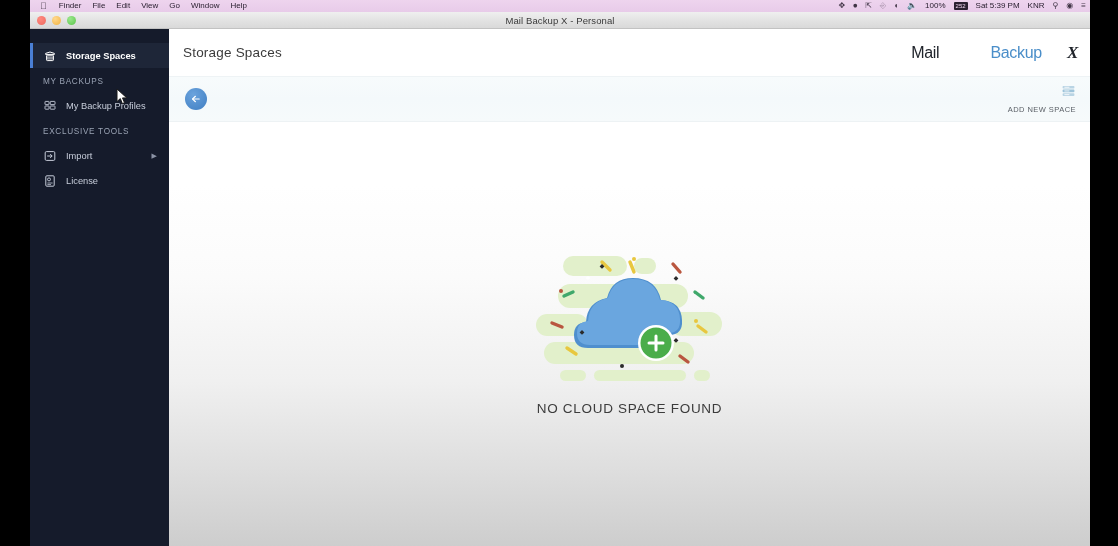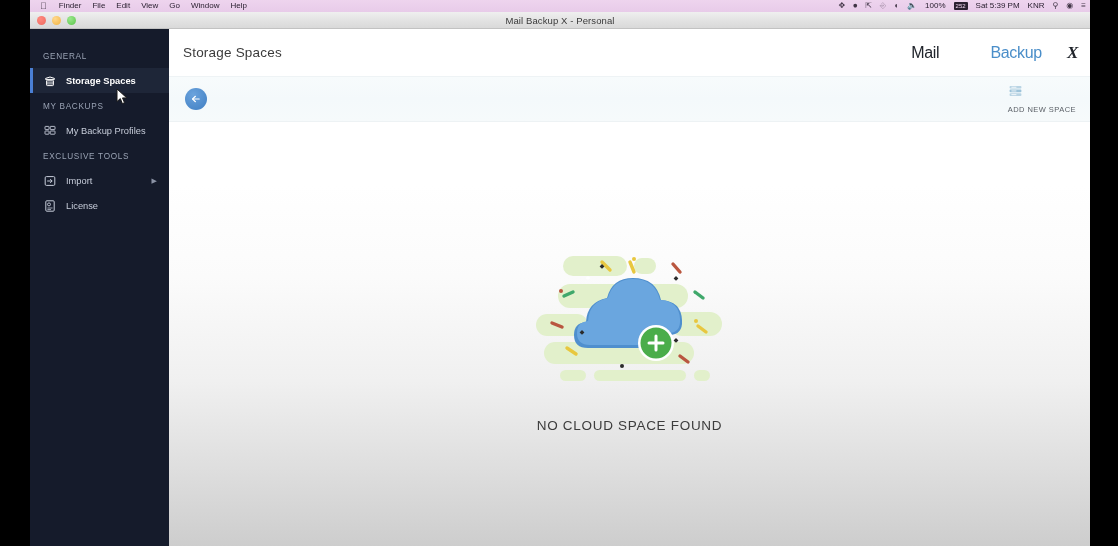--- a/index.html
+++ b/index.html
@@ -218,21 +218,21 @@
     align-items: center;
     justify-content: center;
     cursor: pointer;
     flex: 0 0 22px;
   }
   #back-button svg { display: block; }
   #add-space {
     margin-left: auto;
     display: flex;
     flex-direction: column;
-    align-items: flex-start;
+    align-items: flex-end;
     cursor: pointer;
     padding: 2px 4px;
   }
   #add-space .as-icon { margin-bottom: 3px; }
   #add-space .as-label {
     font-size: 7.5px;
     color: #5a5f66;
     letter-spacing: .45px;
     white-space: nowrap;
   }
@@ -241,21 +241,21 @@
     flex: 1;
     display: flex;
     flex-direction: column;
     align-items: center;
     justify-content: flex-start;
     padding-top: 122px;
     box-sizing: border-box;
   }
   #illustration { width: 200px; height: 145px; }
   #empty-title {
-    margin-top: 29px;
+    margin-top: 12px;
     font-size: 13.5px;
     color: #3c3c3c;
     letter-spacing: .7px;
     font-weight: normal;
   }
   #empty-sub {
     margin-top: 8px;
     font-size: 9.3px;
     color: #565656;
     letter-spacing: .1px;
@@ -310,21 +310,20 @@
         <span class="tl yellow"></span>
         <span class="tl green"></span>
       </div>
       <div id="title-text">Mail Backup X - Personal</div>
     </div>
 
     <div id="body-row">
 
       <div id="sidebar">
 
-        <div class="sb-group">GENERAL</div>
 
 
         <div class="sb-item active">
           <span class="sb-icon">
             <svg width="14" height="14" viewBox="0 0 14 14">
               <path d="M2.6 4.4 Q7 1.6 11.4 4.4 L11.4 5.4 L2.6 5.4 Z" fill="none" stroke="#ffffff" stroke-width="1"></path>
               <rect x="3.6" y="6.2" width="6.8" height="5.4" rx="0.7" fill="none" stroke="#ffffff" stroke-width="1"></rect>
               <line x1="3.6" y1="8.1" x2="10.4" y2="8.1" stroke="#ffffff" stroke-width=".8"></line>
               <line x1="3.6" y1="9.9" x2="10.4" y2="9.9" stroke="#ffffff" stroke-width=".8"></line>
             </svg>

